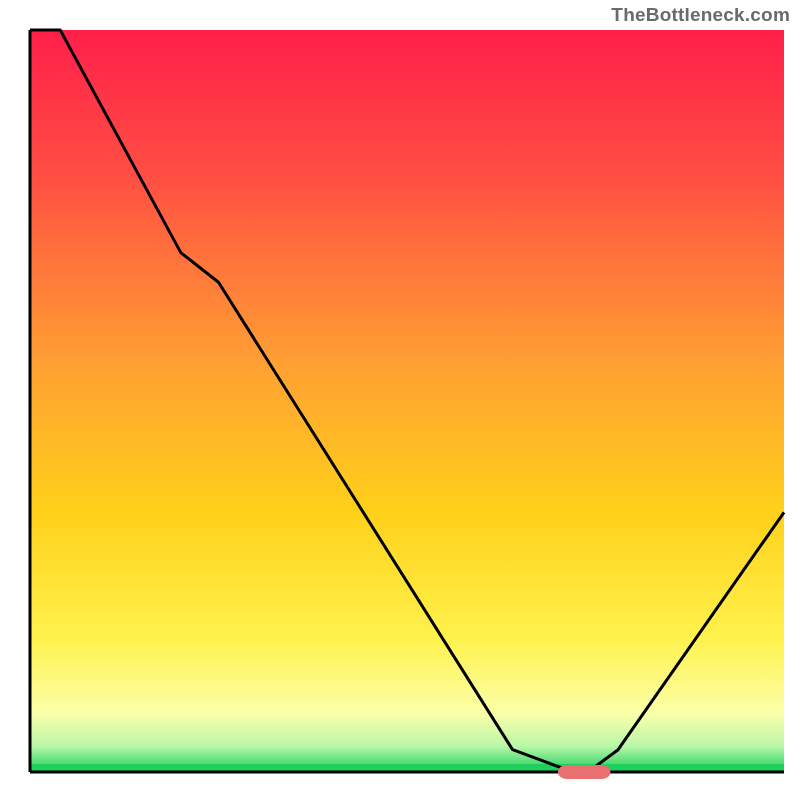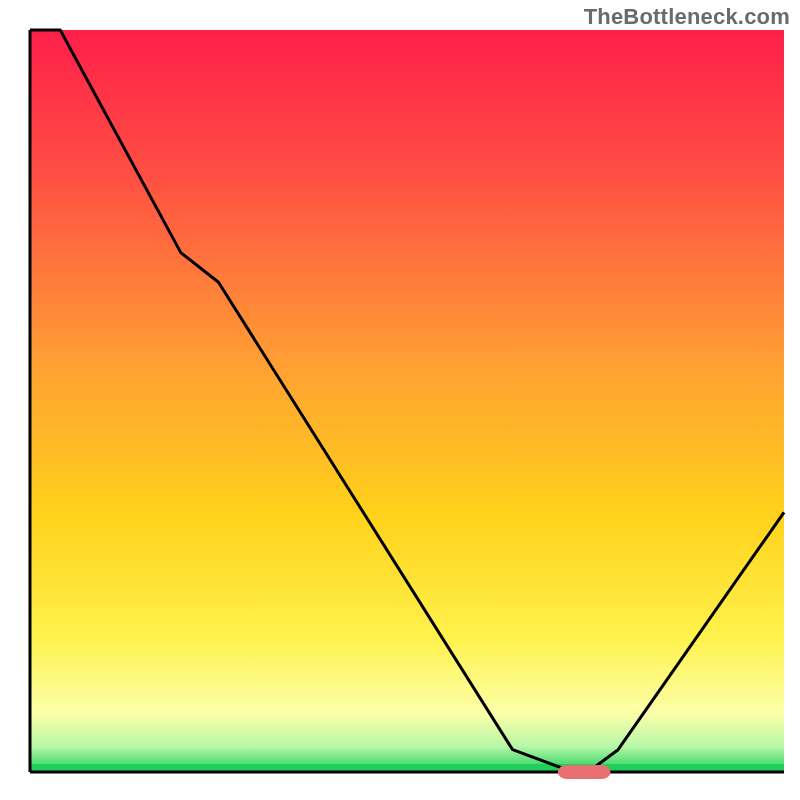--- a/index.html
+++ b/index.html
@@ -13,21 +13,21 @@
   }
   #container {
     position: relative;
     width: 800px;
     height: 800px;
   }
   #watermark {
     position: absolute;
     top: 4px;
     right: 10px;
-    font-size: 22px;
+    font-size: 19px;
     font-weight: 600;
     color: #6a6a6a;
     letter-spacing: 0.2px;
     z-index: 10;
   }
   svg {
     position: absolute;
     top: 0;
     left: 0;
   }

